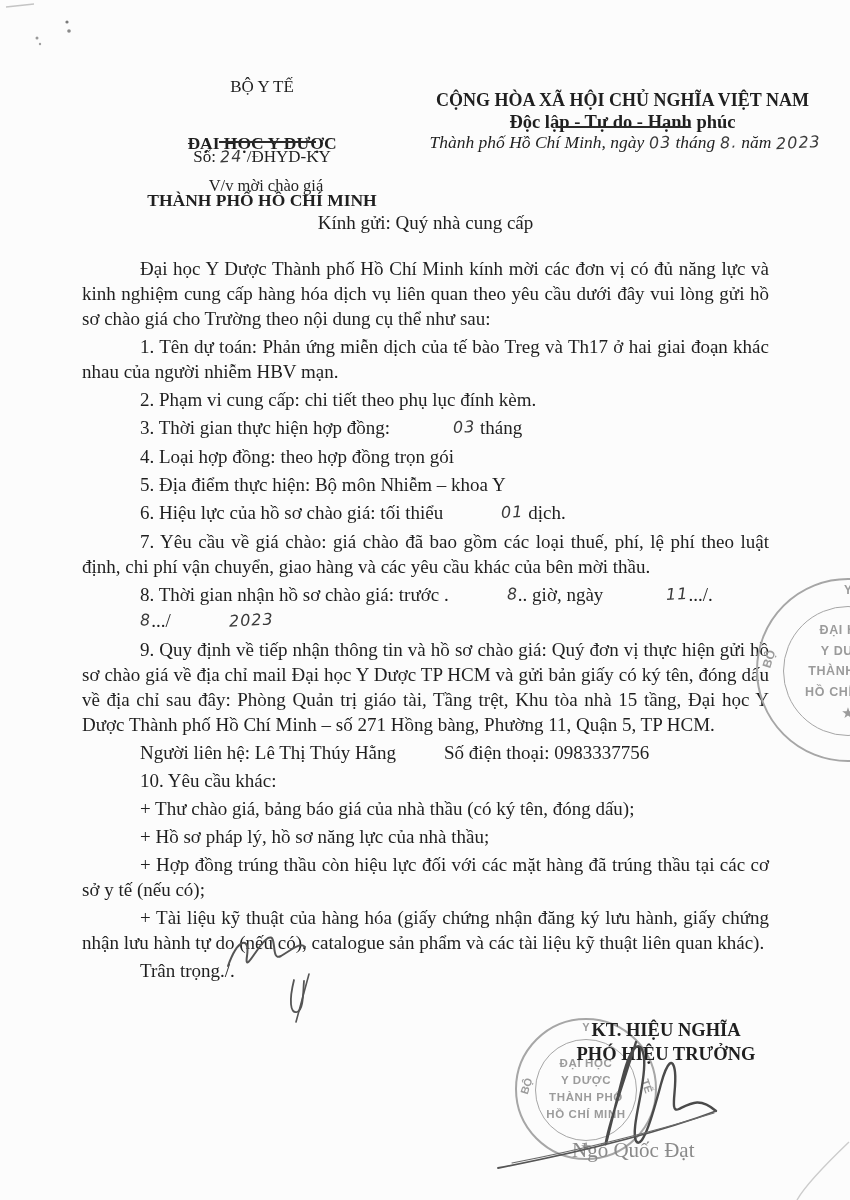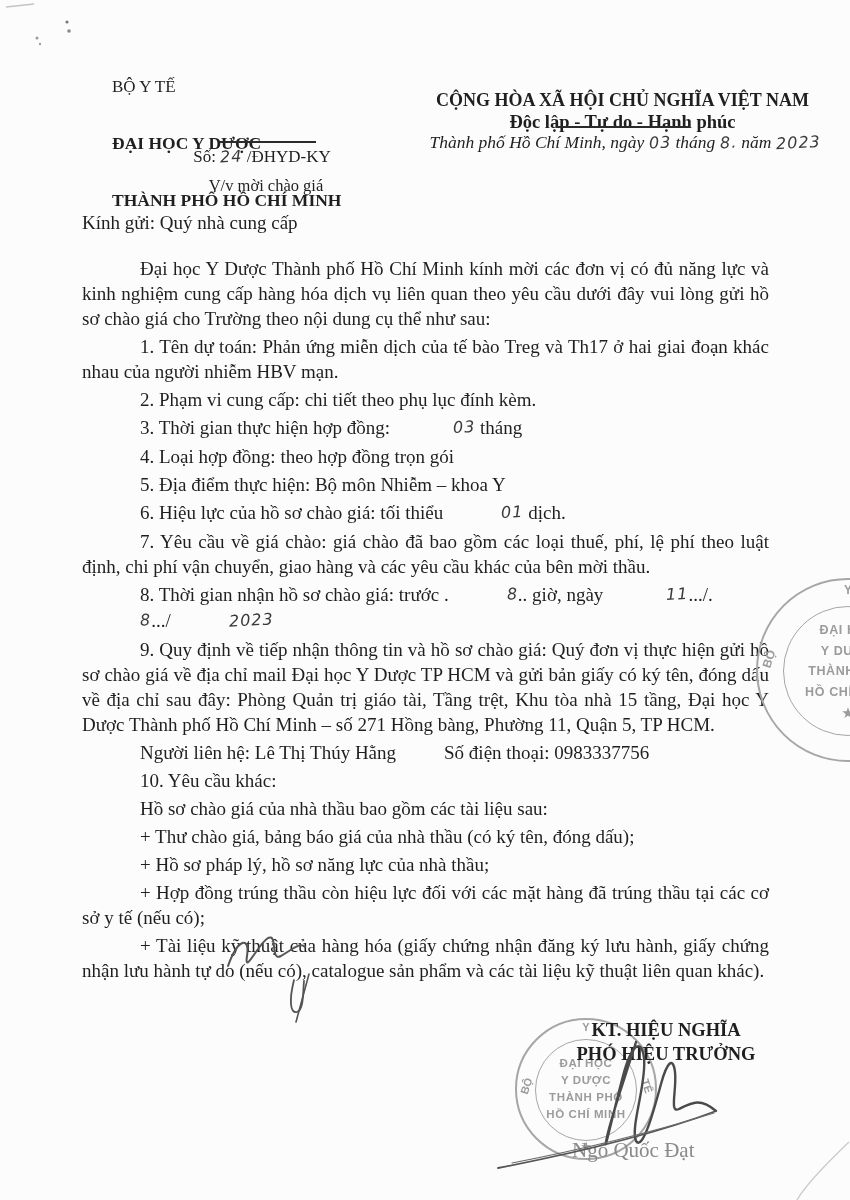--- a/index.html
+++ b/index.html
@@ -1,33 +1,33 @@
 <!DOCTYPE html>
 <html><head>
 <meta charset="utf-8">
 <style>
   html,body{margin:0;padding:0;background:#e9e9e9;}
   .page{position:relative;width:850px;height:1200px;background:#fcfcfc;overflow:hidden;
         font-family:"Liberation Serif","DejaVu Serif",serif;color:#1f1f1f;}
   
-  .hdr-left{position:absolute;left:112px;top:76px;width:300px;text-align:left;line-height:21px;}
+  .hdr-left{position:absolute;left:112px;top:76px;width:300px;text-align:center;line-height:21px;}
   .hdr-left .l1{font-size:17px;}
   .hdr-left .l2,.hdr-left .l3{font-size:17.5px;font-weight:bold;margin-top:36px;}
   .ul-left{position:absolute;left:219px;top:141px;width:97px;height:2px;background:#2b2b2b;}
   .so-line{position:absolute;left:112px;top:147px;width:300px;text-align:center;font-size:17px;}
   .subject{position:absolute;left:116px;top:176px;width:300px;text-align:center;font-size:16.5px;}
   .hdr-right{position:absolute;left:430px;top:89px;width:385px;text-align:center;line-height:22px;}
   .hdr-right .l1{font-size:18px;font-weight:bold;}
   .hdr-right .l2{font-size:18.5px;font-weight:bold;}
   .ul-right{position:absolute;left:556px;top:126px;width:134px;height:2px;background:#2b2b2b;}
   .dateline{position:absolute;left:420px;top:132px;width:410px;text-align:center;
             font-size:17.5px;font-style:italic;}
   
   .body{position:absolute;left:82px;top:212px;width:687px;}
-  .sal{font-size:19px;margin:0 0 22px 0;}
+  .sal{text-align:center;font-size:19px;margin:0 0 22px 0;}
   .body p{font-size:19px;line-height:25px;margin:0 0 3px 0;text-align:justify;text-indent:58px;}
   .body p.noj{text-align:left;}
   .contact{text-indent:80px;}
   .gap{display:inline-block;width:48px;}
   
   .hw{font-family:"DejaVu Sans",sans-serif;font-style:italic;font-size:16px;color:#3a3a3a;
       letter-spacing:1px;display:inline-block;transform:rotate(-3deg);}
   
   .kt{position:absolute;left:531px;top:1018px;width:270px;text-align:center;font-weight:bold;
       font-size:18.5px;line-height:24px;z-index:3;}
@@ -109,25 +109,25 @@
       <span>8. Thời gian nhận hồ sơ chào giá: trước</span>
       <span>.</span><span class="hw">8</span><span>..</span>
       <span>giờ, ngày</span>
       <span class="hw">11</span><span>.../.</span><span class="hw">8</span><span>.../</span><span class="hw">2023</span>
     </p>
     <p>9. Quy định về tiếp nhận thông tin và hồ sơ chào giá: Quý đơn vị thực hiện gửi hồ sơ chào giá về địa chỉ mail Đại học Y Dược TP HCM và gửi bản giấy có ký tên, đóng dấu về địa chỉ sau đây: Phòng Quản trị giáo tài, Tầng trệt, Khu tòa nhà 15 tầng, Đại học Y Dược Thành phố Hồ Chí Minh – số 271 Hồng bàng, Phường 11, Quận 5, TP HCM.</p>
     <p class="noj contact">
       <span>Người liên hệ: Lê Thị Thúy Hằng</span><span class="gap"></span><span>Số điện thoại: 0983337756</span>
     </p>
     <p class="noj">10. Yêu cầu khác:</p>
-    <p class="noj">Hồ sơ chào giá của nhà thầu bao gồm các tài liệu sau:</p>
     <p class="noj">+ Thư chào giá, bảng báo giá của nhà thầu (có ký tên, đóng dấu);</p>
     <p class="noj">+ Hồ sơ pháp lý, hồ sơ năng lực của nhà thầu;</p>
     <p>+ Hợp đồng trúng thầu còn hiệu lực đối với các mặt hàng đã trúng thầu tại các cơ sở y tế (nếu có);</p>
     <p>+ Tài liệu kỹ thuật của hàng hóa (giấy chứng nhận đăng ký lưu hành, giấy chứng nhận lưu hành tự do (nếu có), catalogue sản phẩm và các tài liệu kỹ thuật liên quan khác).</p>
+    <p class="noj">Trân trọng./.</p>
   </div>
 
   <div class="kt">
     <div>KT. HIỆU NGHĨA</div>
     <div>PHÓ HIỆU TRƯỞNG</div>
   </div>
   <div class="signer">Ngô Quốc Đạt</div>
 
   <div class="stamp stamp-b">
     <div class="ring-o"></div>

